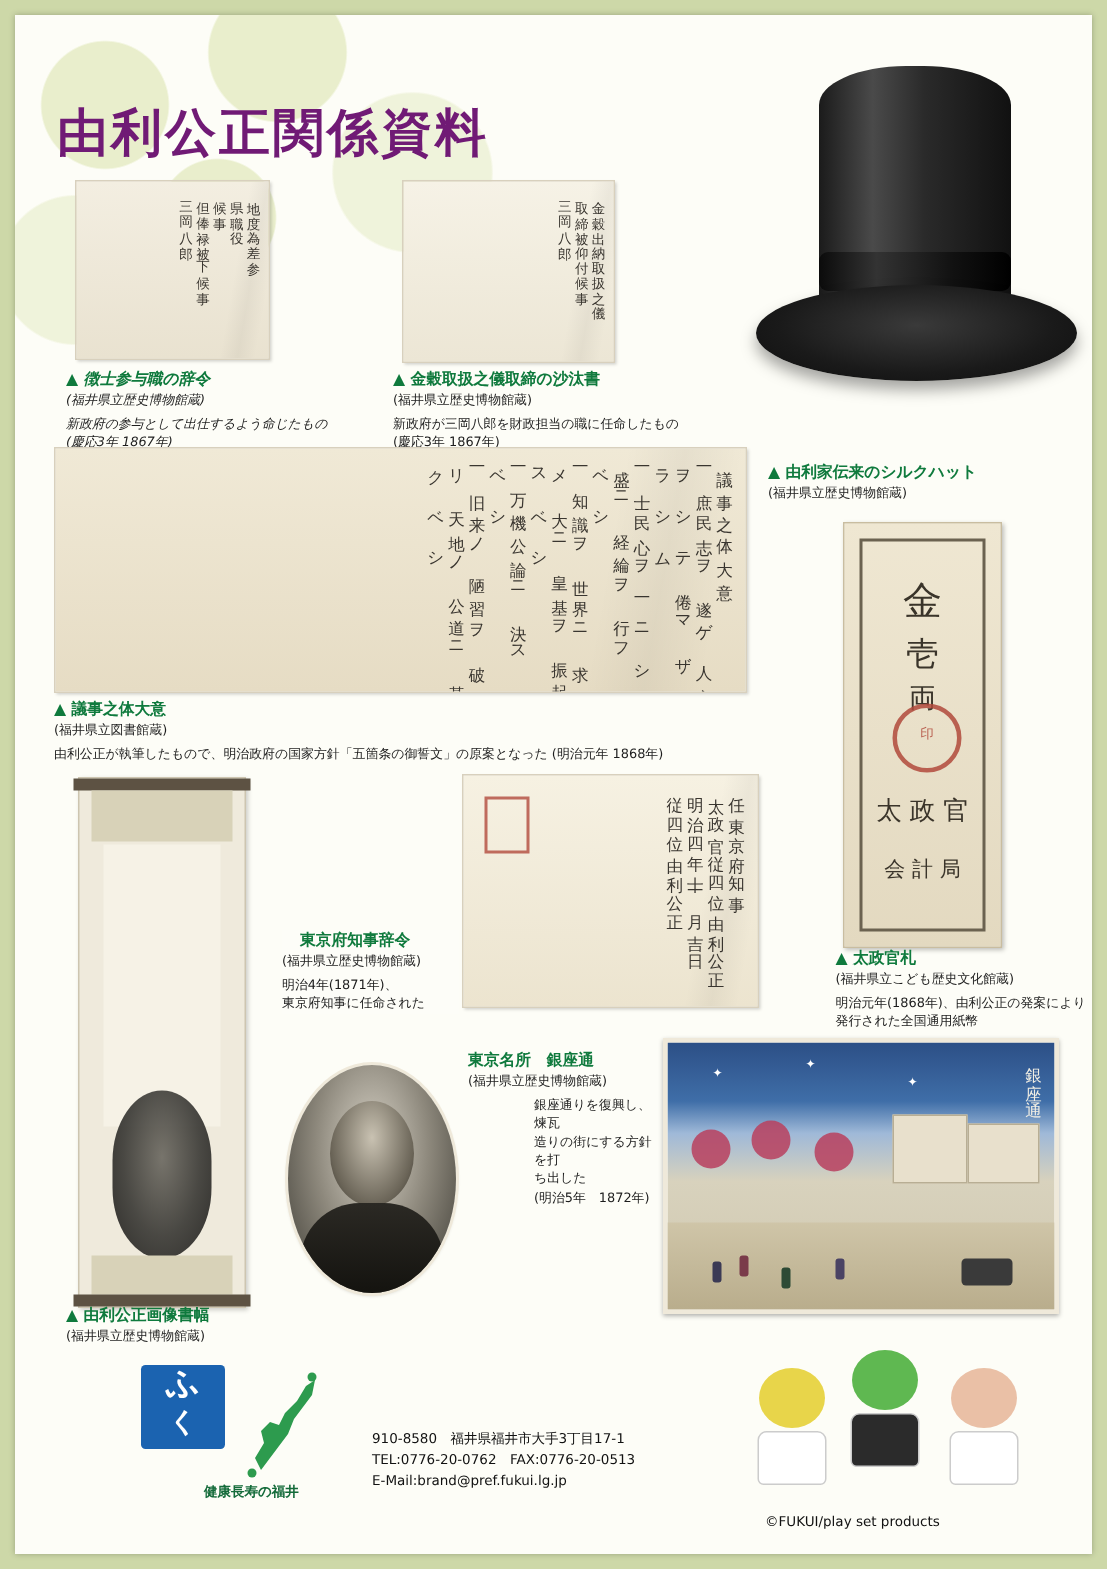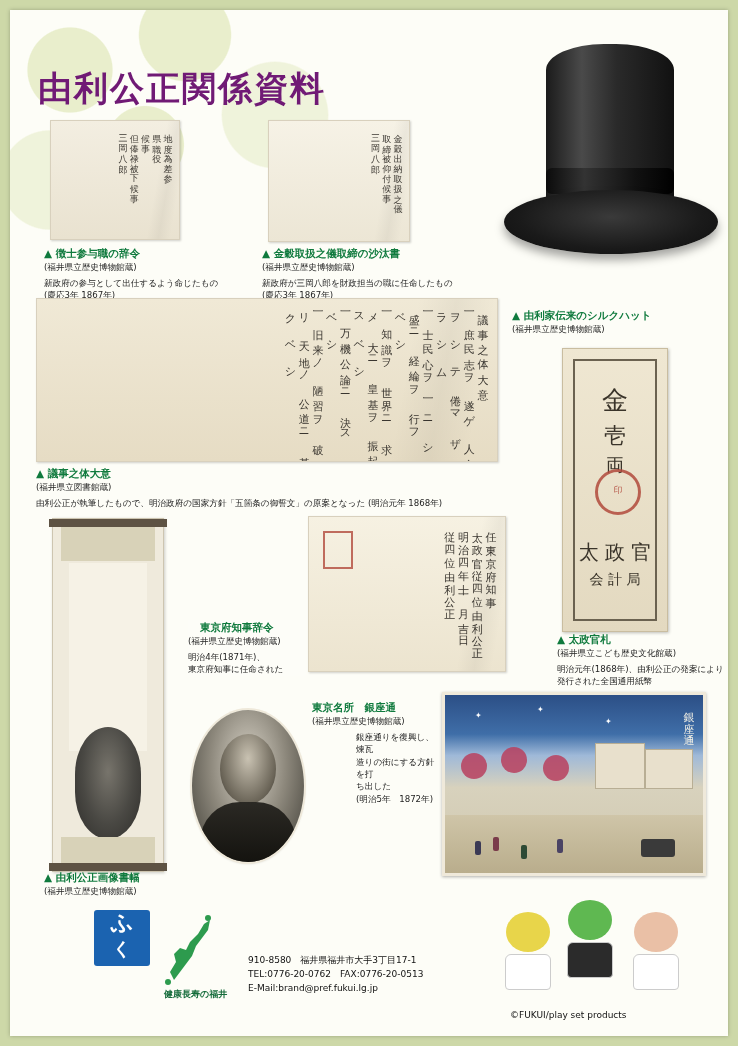--- a/index.html
+++ b/index.html
@@ -134,21 +134,21 @@
   .ukiyoe .fig{position:absolute;width:6px;height:14px;background:#3b3a55;border-radius:2px;}
   .ukiyoe .road{position:absolute;left:0;right:0;bottom:0;height:58px;background:linear-gradient(180deg,#cfc5a8,#b9ad8c);}
   .logo-ftb{
     position:absolute;left:84px;top:900px;width:56px;height:56px;background:#1b63b0;border-radius:3px;
     color:#fff;font-size:22px;font-weight:bold;text-align:center;line-height:26px;
   }
   .logo-ftb .b2{display:block;font-size:18px;}
   .jp-map{
     position:absolute;left:148px;top:902px;width:60px;height:76px;
   }
-  .slogan{position:absolute;left:154px;top:978px;font-size:9px;color:#146b3a;font-weight:bold;}
+  .slogan{position:absolute;left:126px;top:978px;font-size:9px;color:#146b3a;font-weight:bold;}
   .ftxt{position:absolute;left:238px;top:900px;font-size:11.5px;line-height:1.5;color:#111;font-weight:bold;}
   .ftxt2{position:absolute;left:238px;top:944px;font-size:9px;line-height:1.55;color:#111;}
   .mascots{position:absolute;left:492px;top:890px;width:200px;height:110px;}
   .mas{position:absolute;width:52px;}
   .mas .head{width:44px;height:40px;border-radius:50%;margin:0 auto;}
   .mas .body{width:44px;height:34px;margin:2px auto 0;border-radius:6px 6px 4px 4px;background:#fff;border:1px solid #ccc;}
   .copy{position:absolute;left:500px;top:1000px;font-size:9px;color:#111;}
   .scan-fold{
     position:absolute;left:0;top:0;right:0;bottom:0;
     background:linear-gradient(100deg,rgba(0,0,0,0) 78%,rgba(0,0,0,.045) 86%,rgba(0,0,0,0) 94%);
@@ -164,21 +164,21 @@
   <div class="title">由利公正関係資料</div>
 
   <div class="scan paper-a" style="left:40px;top:110px;width:128px;height:118px;">
     <div class="vt" style="right:6px;">地 度 為 差 参
 県 職 役
 候 事
 但 俸 禄 被 下 候 事
 三 岡 八 郎</div>
     <div class="scan-fold"></div>
   </div>
-  <div class="cap" style="left:34px;top:236px;width:214px;">
+  <div class="cap" style="left:34px;top:236px;width:214px;font-style:italic;">
     <div class="hd">▲ 徴士参与職の辞令</div>
     <div class="sub">(福井県立歴史博物館蔵)</div>
     <div class="note" style="white-space:pre-line;">新政府の参与として出仕するよう命じたもの
 (慶応3年 1867年)</div>
   </div>
 
   <div class="scan paper-b" style="left:258px;top:110px;width:140px;height:120px;">
     <div class="vt" style="right:6px;">金 穀 出 納 取 扱 之 儀
 取 締 被 仰 付 候 事
 三 岡 八 郎</div>
@@ -215,21 +215,21 @@
     <div class="sub">(福井県立図書館蔵)</div>
     <div class="note">由利公正が執筆したもので、明治政府の国家方針「五箇条の御誓文」の原案となった (明治元年 1868年)</div>
   </div>
 
   <div class="satsu">
     <div class="frame"></div>
     <div class="ch" style="top:34px;font-size:26px;">金</div>
     <div class="ch" style="top:72px;font-size:22px;">壱</div>
     <div class="ch" style="top:104px;font-size:18px;">両</div>
     <div class="seal">印</div>
-    <div class="ch" style="top:190px;font-size:20px;">太 政 官</div>
+    <div class="ch" style="top:180px;font-size:17px;">太 政 官</div>
     <div class="ch" style="top:222px;font-size:14px;">会 計 局</div>
   </div>
   <div class="cap" style="left:547px;top:622px;width:200px;">
     <div class="hd">▲ 太政官札</div>
     <div class="sub">(福井県立こども歴史文化館蔵)</div>
     <div class="note" style="white-space:pre-line;">明治元年(1868年)、由利公正の発案により
 発行された全国通用紙幣</div>
   </div>
 
   <div class="scan" style="left:298px;top:506px;width:196px;height:154px;background:linear-gradient(180deg,#f6f1e2,#ece4cf);">

